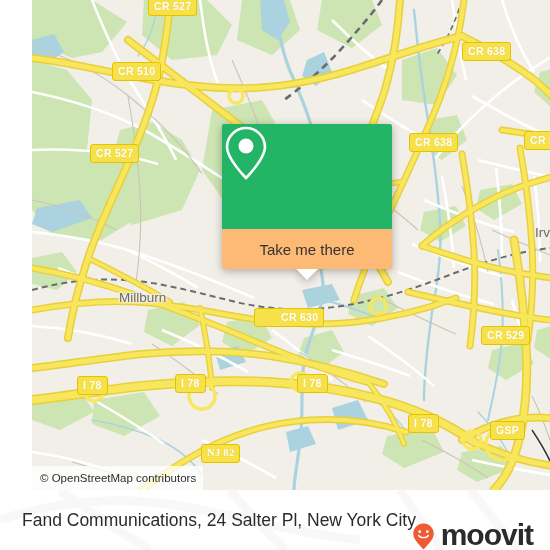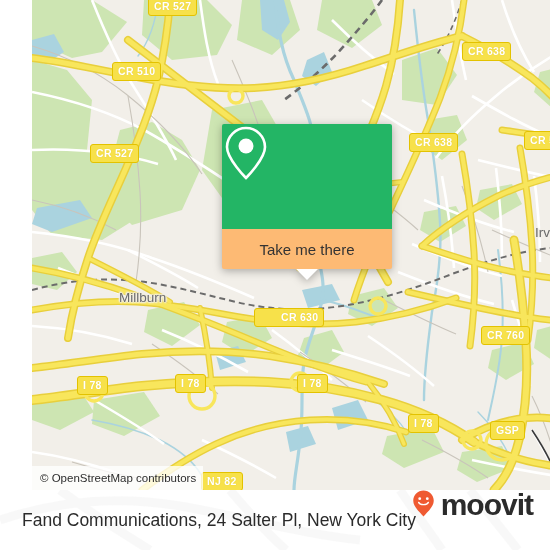--- a/index.html
+++ b/index.html
@@ -86,21 +86,21 @@
     background:#ffffff;overflow:hidden;
   }
   #bottom-wm{position:absolute;left:0;top:-490px;opacity:.045;}
   #caption{
     position:absolute;left:22px;top:0;height:60px;
     display:flex;align-items:center;
     color:#2b2b2b;font-size:17.5px;white-space:nowrap;
   }
   #logo{
     position:absolute;right:17px;top:0;height:60px;
-    display:flex;align-items:flex-start;gap:4px;
+    display:flex;align-items:flex-end;gap:4px;
   }
   #logo-mark{width:27px;height:27px;display:block;}
   #logo-text{
     color:#2b2b2b;font-size:30px;font-weight:bold;
     letter-spacing:-1px;line-height:30px;
   }
 </style>
 </head>
 <body>
 
@@ -306,27 +306,27 @@
       </g>
     </svg>
 
     <div class="shield" style="left:116px;top:-3px;">CR 527</div>
     <div class="shield" style="left:430px;top:42px;">CR 638</div>
     <div class="shield" style="left:80px;top:62px;">CR 510</div>
     <div class="shield" style="left:58px;top:144px;">CR 527</div>
     <div class="shield" style="left:377px;top:133px;">CR 638</div>
     <div class="shield" style="left:492px;top:131px;">CR 510</div>
     <div class="shield" style="left:222px;top:308px;padding-left:26px;">CR 630</div>
-    <div class="shield" style="left:449px;top:326px;">CR 760</div>
+    <div class="shield" style="left:449px;top:326px;">CR 529</div>
     <div class="shield" style="left:45px;top:376px;">I 78</div>
     <div class="shield" style="left:143px;top:374px;">I 78</div>
     <div class="shield" style="left:265px;top:374px;">I 78</div>
     <div class="shield" style="left:376px;top:414px;">I 78</div>
     <div class="shield" style="left:458px;top:421px;text-align:center;">GSP</div>
-    <div class="shield" style="left:169px;top:472px;">NJ 82</div>
+    <div class="shield" style="left:169px;top:444px;font-family:Liberation Serif, serif;">NJ 82</div>
 
     <div class="placelabel" style="left:87px;top:290px;">Millburn</div>
     <div class="placelabel" style="left:503px;top:225px;">Irvington</div>
     <div class="placelabel" style="left:529px;top:477px;">H</div>
 
     <div id="popup">
       <div id="popup-head">
         <svg width="48" height="58" viewBox="0 0 48 58">
           <path d="M24 4 C13.5 4 5 12.5 5 23 C5 35 24 54 24 54 C24 54 43 35 43 23 C43 12.5 34.5 4 24 4 Z" fill="none" stroke="#ffffff" stroke-width="2.6"></path>
           <circle cx="24" cy="22" r="7.5" fill="#ffffff"></circle>

